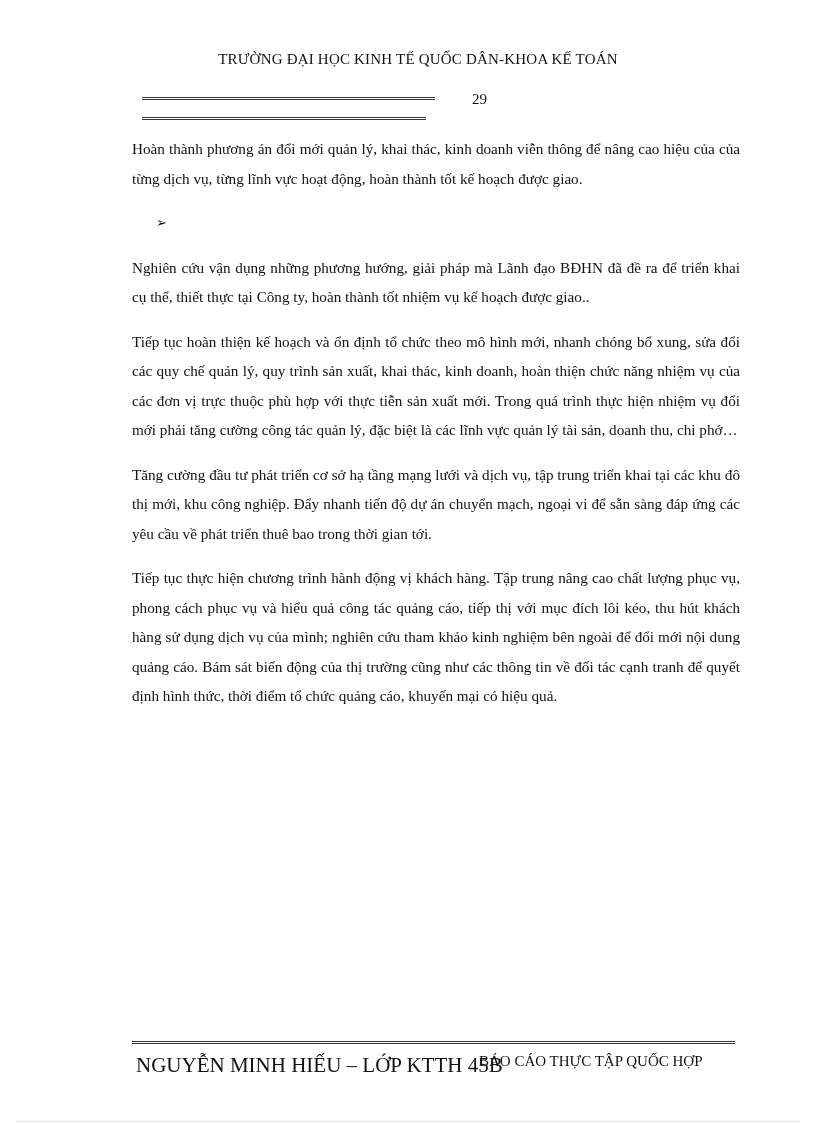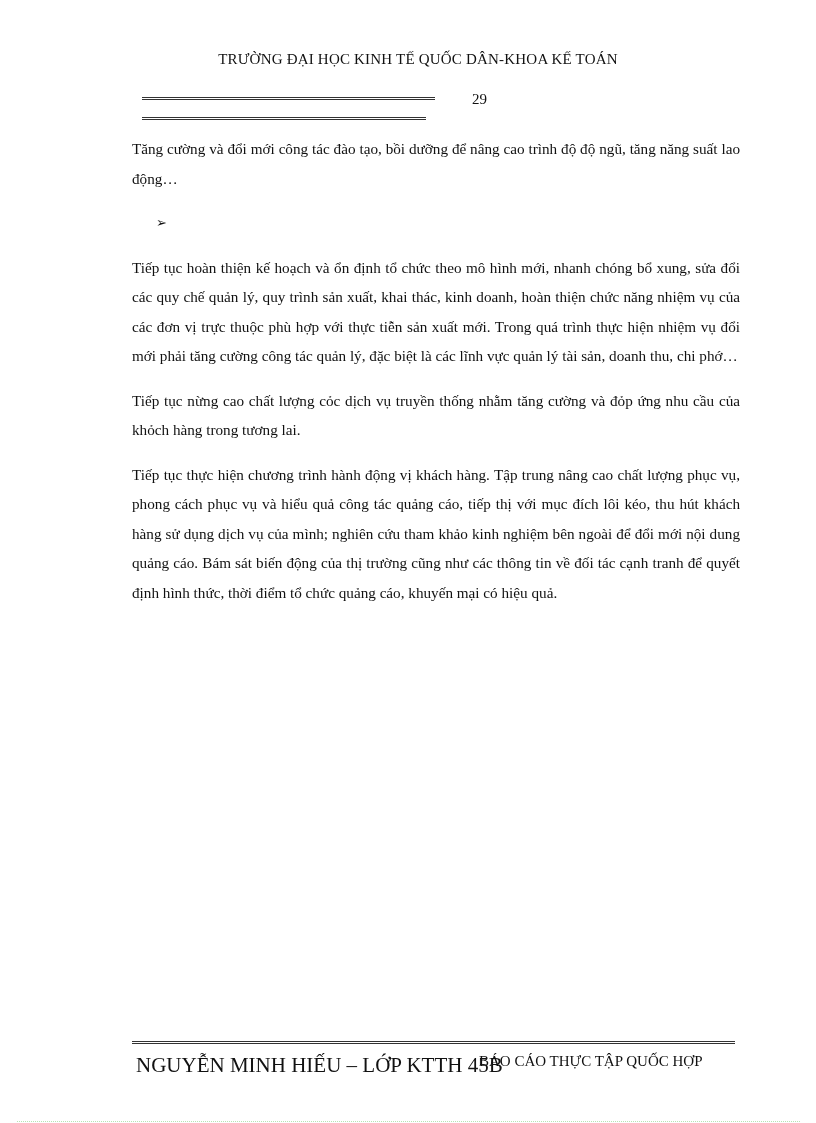--- a/index.html
+++ b/index.html
@@ -96,28 +96,29 @@
 <body>
 
 <div>
   <div class="page-header-title">TRƯỜNG ĐẠI HỌC KINH TẾ QUỐC DÂN-KHOA KẾ TOÁN</div>
   <div class="rule top1"></div>
   <div class="page-number">29</div>
   <div class="rule top2"></div>
 </div>
 
 <div class="content">
-  <p class="para">Tăng cường và đổi mới công tác đào tạo, bồi dưỡng để nâng cao trình độ độ ngũ, tăng năng suất lao động…</p>
+  <p class="para">Hoàn thành phương án đổi mới quản lý, khai thác, kinh doanh viễn thông để nâng cao hiệu của của từng dịch vụ, từng lĩnh vực hoạt động, hoàn thành tốt kế hoạch được giao.</p>
 
   <div class="bullet-line">
     <span class="bullet-arrow">➢</span>
   </div>
 
+  <p class="para">Nghiên cứu vận dụng những phương hướng, giải pháp mà Lãnh đạo BĐHN đã đề ra để triển khai cụ thể, thiết thực tại Công ty, hoàn thành tốt nhiệm vụ kế hoạch được giao..</p>
   <p class="para">Tiếp tục hoàn thiện kế hoạch và ổn định tổ chức theo mô hình mới, nhanh chóng bổ xung, sửa đổi các quy chế quản lý, quy trình sản xuất, khai thác, kinh doanh, hoàn thiện chức năng nhiệm vụ của các đơn vị trực thuộc phù hợp với thực tiễn sản xuất mới. Trong quá trình thực hiện nhiệm vụ đổi mới phải tăng cường công tác quản lý, đặc biệt là các lĩnh vực quản lý tài sản, doanh thu, chi phớ…</p>
-  <p class="para">Tiếp tục nừng cao chất lượng cỏc dịch vụ truyền thống nhằm tăng cường và đỏp ứng nhu cầu của khỏch hàng trong tương lai.</p>
+  <p class="para">Tăng cường đầu tư phát triển cơ sở hạ tầng mạng lưới và dịch vụ, tập trung triển khai tại các khu đô thị mới, khu công nghiệp. Đẩy nhanh tiến độ dự án chuyển mạch, ngoại vi để sẵn sàng đáp ứng các yêu cầu về phát triển thuê bao trong thời gian tới.</p>
   <p class="para">Tiếp tục thực hiện chương trình hành động vị khách hàng. Tập trung nâng cao chất lượng phục vụ, phong cách phục vụ và hiểu quả công tác quảng cáo, tiếp thị với mục đích lôi kéo, thu hút khách hàng sử dụng dịch vụ của mình; nghiên cứu tham khảo kinh nghiệm bên ngoài để đổi mới nội dung quảng cáo. Bám sát biến động của thị trường cũng như các thông tin về đối tác cạnh tranh để quyết định hình thức, thời điểm tổ chức quảng cáo, khuyến mại có hiệu quả.</p>
 </div>
 
 <div>
   <div class="rule footer"></div>
   <div class="footer-left">NGUYỄN MINH HIẾU – LỚP KTTH 45B</div>
   <div class="footer-right">BÁO CÁO THỰC TẬP QUỐC HỢP</div>
 </div>
 
 <div class="bottom-dots"></div>

